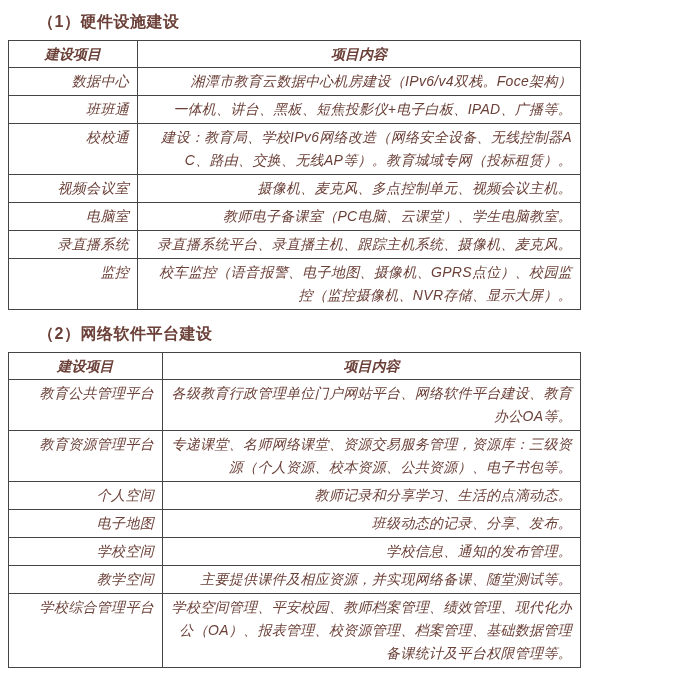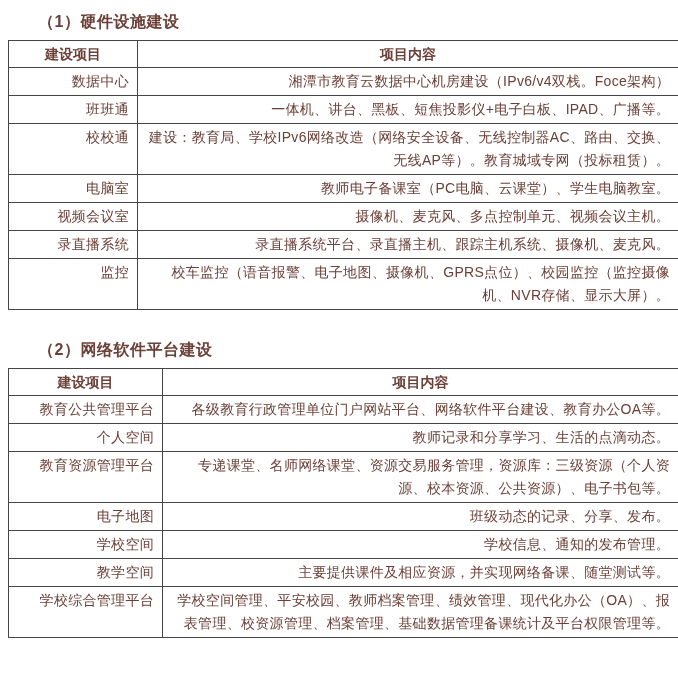--- a/index.html
+++ b/index.html
@@ -15,26 +15,27 @@
   .page {
     padding: 6px 7px 8px 8px;
   }
   .section-heading {
     font-size: 16px;
     font-weight: bold;
     margin: 6px 0 7px 30px;
     letter-spacing: 0.5px;
   }
   .section + .section .section-heading {
-    margin-top: 30px;
+    margin-top: 14px;
   }
   table.spec-table {
     border-collapse: collapse;
-    width: 671px;
+    width: 573px;
     table-layout: fixed;
+    font-style: italic;
   }
   table.spec-table th,
   table.spec-table td {
     border: 1px solid #454545;
     font-size: 14px;
     word-break: break-all;
   }
   table.spec-table th {
     font-weight: bold;
     text-align: center;
@@ -74,26 +75,26 @@
       </tr>
       <tr>
         <td>班班通</td>
         <td>一体机、讲台、黑板、短焦投影仪+电子白板、IPAD、广播等。</td>
       </tr>
       <tr>
         <td>校校通</td>
         <td>建设：教育局、学校IPv6网络改造（网络安全设备、无线控制器AC、路由、交换、无线AP等）。教育城域专网（投标租赁）。</td>
       </tr>
       <tr>
+        <td>视频会议室</td>
+        <td>摄像机、麦克风、多点控制单元、视频会议主机。</td>
+      </tr>
+      <tr>
         <td>电脑室</td>
         <td>教师电子备课室（PC电脑、云课堂）、学生电脑教室。</td>
-      </tr>
-      <tr>
-        <td>视频会议室</td>
-        <td>摄像机、麦克风、多点控制单元、视频会议主机。</td>
       </tr>
       <tr>
         <td>录直播系统</td>
         <td>录直播系统平台、录直播主机、跟踪主机系统、摄像机、麦克风。</td>
       </tr>
       <tr>
         <td>监控</td>
         <td>校车监控（语音报警、电子地图、摄像机、GPRS点位）、校园监控（监控摄像机、NVR存储、显示大屏）。</td>
       </tr>
     </tbody>
@@ -110,26 +111,26 @@
       <tbody>
           <tr>
         <th>建设项目</th>
         <th>项目内容</th>
       </tr>
       <tr>
         <td>教育公共管理平台</td>
         <td>各级教育行政管理单位门户网站平台、网络软件平台建设、教育办公OA等。</td>
       </tr>
       <tr>
+        <td>教育资源管理平台</td>
+        <td>专递课堂、名师网络课堂、资源交易服务管理，资源库：三级资源（个人资源、校本资源、公共资源）、电子书包等。</td>
+      </tr>
+      <tr>
         <td>个人空间</td>
         <td>教师记录和分享学习、生活的点滴动态。</td>
-      </tr>
-      <tr>
-        <td>教育资源管理平台</td>
-        <td>专递课堂、名师网络课堂、资源交易服务管理，资源库：三级资源（个人资源、校本资源、公共资源）、电子书包等。</td>
       </tr>
       <tr>
         <td>电子地图</td>
         <td>班级动态的记录、分享、发布。</td>
       </tr>
       <tr>
         <td>学校空间</td>
         <td>学校信息、通知的发布管理。</td>
       </tr>
       <tr>

